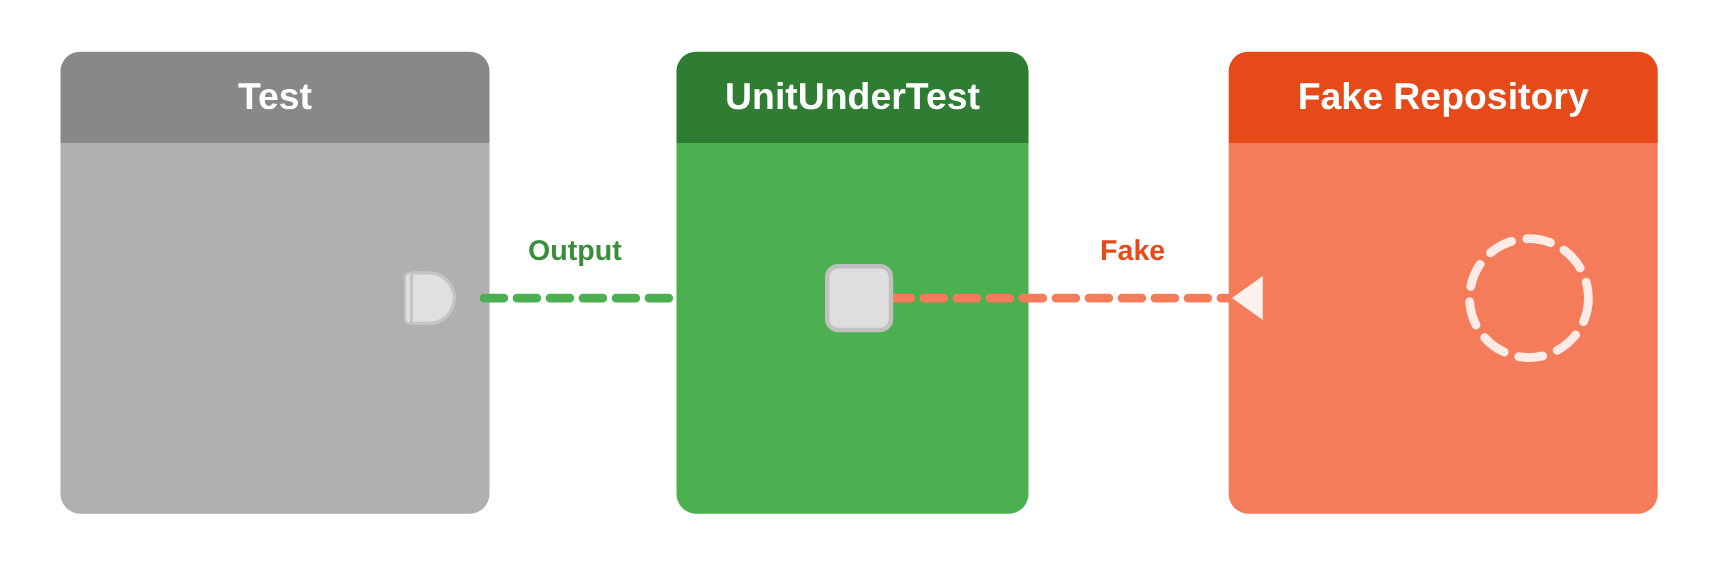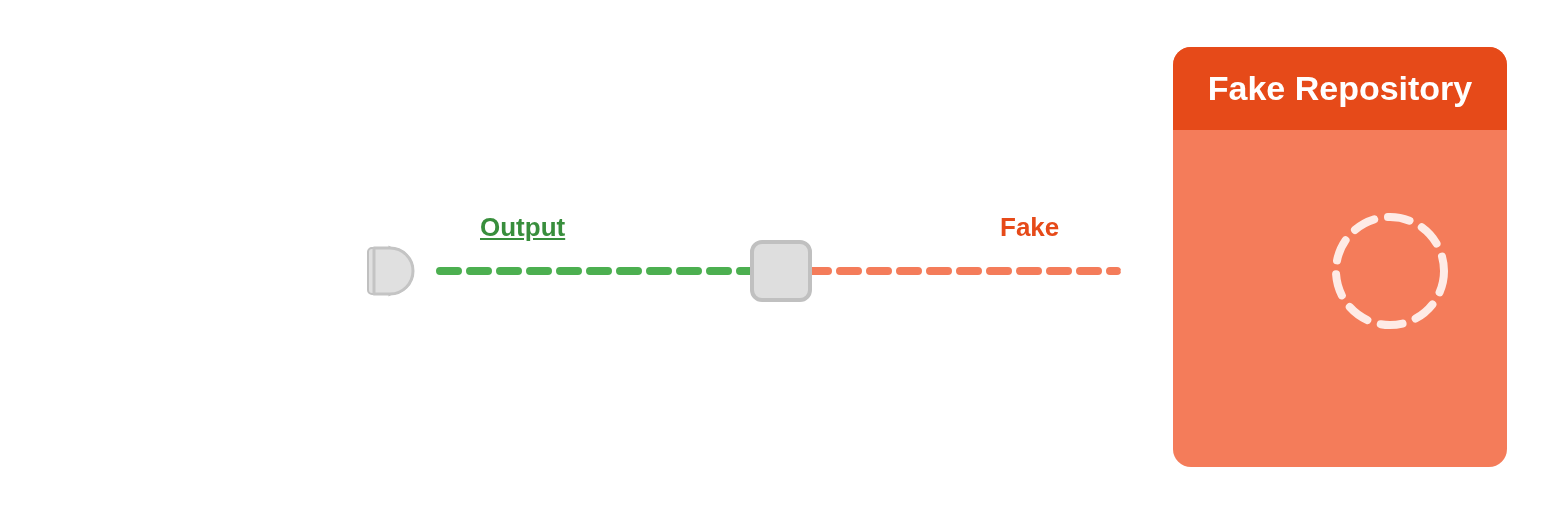--- a/index.html
+++ b/index.html
@@ -42,21 +42,21 @@
 
     .box-unit {
       width: 320px;
       height: 420px;
       background: #4caf50;
       left: 615px;
       top: 47px;
     }
 
     .box-fake {
-      width: 334px;
+      width: 390px;
       height: 420px;
       background: #f47c5a;
       right: 55px;
       top: 47px;
     }
 
     .box-header {
       width: 100%;
       padding: 22px 0;
       text-align: center;
@@ -88,39 +88,44 @@
     }
 
     
     .label-output {
       position: absolute;
       top: 212px;
       left: 480px;
       font-size: 26px;
       font-weight: 600;
       color: #388e3c;
-      text-decoration: underline;
     }
 
     
     .label-flow {
       position: absolute;
       top: 212px;
       left: 1000px;
       font-size: 26px;
       font-weight: 700;
       color: #e64a19;
     }
   </style>
 </head>
 <body>
 
 <div class="diagram">
 
+  <div class="box box-test">
+    <div class="box-header">Test</div>
+  </div>
 
+  <div class="box box-unit">
+    <div class="box-header">UnitUnderTest</div>
+  </div>
 
   <div class="box box-fake">
     <div class="box-header">Fake Repository</div>
   </div>
 
   <svg class="connections-svg">
 
     <line x1="440" y1="271" x2="752" y2="271" stroke="#4caf50" stroke-width="8" stroke-dasharray="18,12" stroke-linecap="round"></line>
 
     <line x1="810" y1="271" x2="1117" y2="271" stroke="#f47c5a" stroke-width="8" stroke-dasharray="18,12" stroke-linecap="round"></line>

